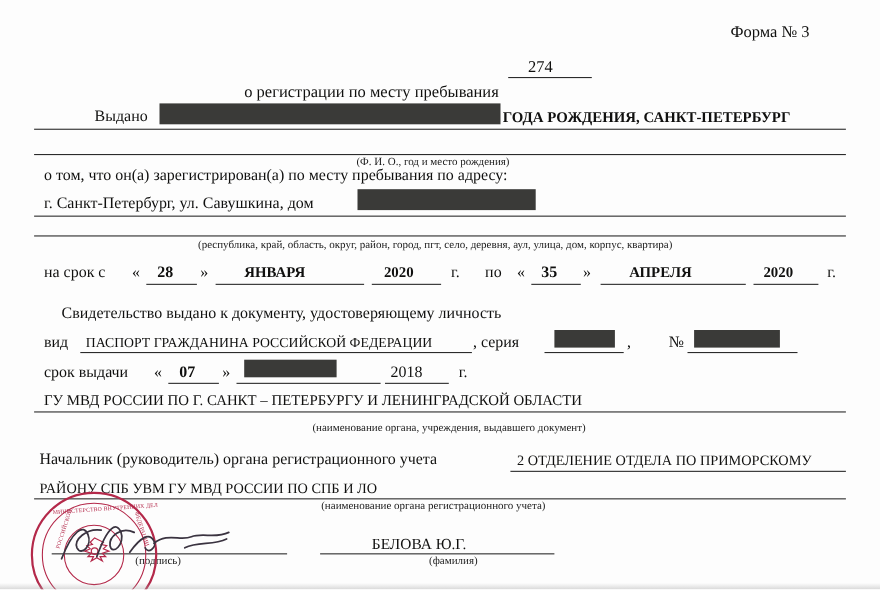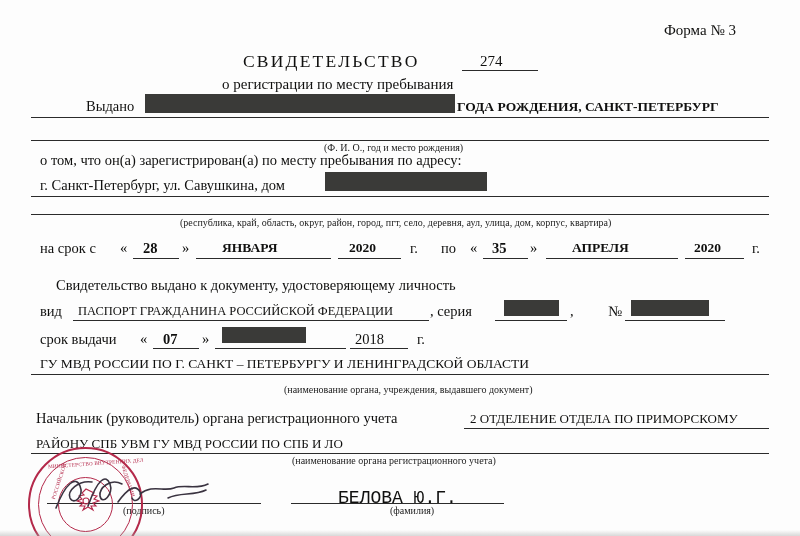--- a/index.html
+++ b/index.html
@@ -104,21 +104,20 @@
     background: linear-gradient(to bottom, rgba(255,255,255,0), rgba(170,170,170,0.45));
   }
 </style>
 </head>
 <body>
 
 <div id="page">
 
   <div class="t-form" style="left:664px; top:22px;">Форма № 3</div>
 
-  <div class="t-title" style="left:243px; top:51px;">СВИДЕТЕЛЬСТВО</div>
   <div class="t-num" style="left:480px; top:53px;">274</div>
   <div class="rule" style="left:462px; top:70px; width:76px;"></div>
 
   <div class="t-sub" style="left:222px; top:76px;">о регистрации по месту пребывания</div>
 
   <div class="t" style="left:86px; top:99px;">Выдано</div>
   <div class="redact" style="left:145px; top:94px; width:310px; height:19px;"></div>
   <div class="t t-bold" style="left:457px; top:100px; font-size:13.5px;">ГОДА РОЖДЕНИЯ, САНКТ-ПЕТЕРБУРГ</div>
   <div class="rule" style="left:31px; top:117px; width:738px;"></div>
 
@@ -186,21 +185,21 @@
   <div class="t" style="left:36px; top:411px;">Начальник (руководитель) органа регистрационного учета</div>
   <div class="t" style="left:470px; top:412px; font-size:13px;">2 ОТДЕЛЕНИЕ ОТДЕЛА  ПО ПРИМОРСКОМУ</div>
   <div class="rule" style="left:464px; top:428px; width:305px;"></div>
   <div class="t" style="left:36px; top:437px; font-size:13px;">РАЙОНУ СПБ УВМ  ГУ  МВД  РОССИИ  ПО СПБ  И  ЛО</div>
   <div class="rule" style="left:31px; top:453px; width:738px;"></div>
   <div class="t-sm" style="left:292px; top:456px;">(наименование органа регистрационного учета)</div>
 
   <div class="rule" style="left:47px; top:503px; width:214px;"></div>
   <div class="t-sm" style="left:123px; top:506px;">(подпись)</div>
 
-  <div class="t" style="left:338px; top:489px; font-size:18px;font-family:Liberation Mono, monospace;">БЕЛОВА Ю.Г.</div>
+  <div class="t" style="left:338px; top:489px; font-size:14px;">БЕЛОВА Ю.Г.</div>
   <div class="rule" style="left:291px; top:503px; width:213px;"></div>
   <div class="t-sm" style="left:390px; top:506px;">(фамилия)</div>
 
   <div class="stamp" style="left:28px; top:447px; width:115px; height:115px;"></div>
   <div class="stamp-inner" style="left:38px; top:457px; width:95px; height:95px;"></div>
   <div class="stamp-inner2" style="left:58px; top:477px; width:55px; height:55px;"></div>
   <div class="stamp-text" style="left:48px; top:460px; transform:rotate(-4deg);">МИНИСТЕРСТВО ВНУТРЕННИХ ДЕЛ</div>
   <div class="stamp-text" style="left:40px; top:478px; transform:rotate(-72deg);">РОССИЙСКОЙ</div>
   <div class="stamp-text" style="left:112px; top:478px; transform:rotate(72deg);">ФЕДЕРАЦИИ</div>
 

